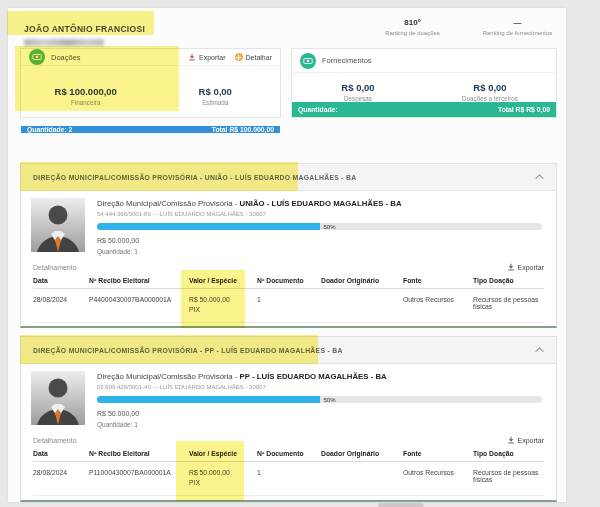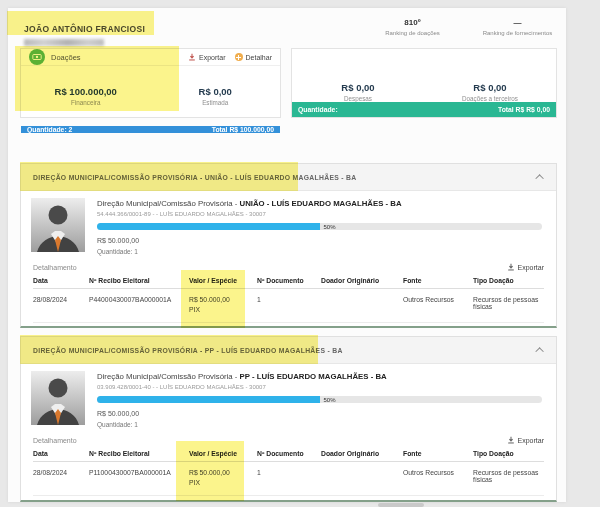--- a/index.html
+++ b/index.html
@@ -140,20 +140,29 @@
             <div class="metric-label">Estimada</div>
           </div>
         </div>
         <div class="card-footer blue">
           <span>Quantidade: 2</span>
           <span>Total R$ 100.000,00</span>
         </div>
       </div>
 
       <div class="card fornecimentos">
+        <div class="card-header">
+          <span class="icon-circle teal">
+            <svg width="10" height="10" viewBox="0 0 12 12">
+                <rect x="1" y="3" width="10" height="6" rx="1" fill="none" stroke="#fff" stroke-width="1.1"></rect>
+                <circle cx="6" cy="6" r="1.4" fill="#fff"></circle>
+              </svg>
+          </span>
+          <span class="card-title">Fornecimentos</span>
+        </div>
         <div class="metrics">
           <div class="metric">
             <div class="metric-value">R$ 0,00</div>
             <div class="metric-label">Despesas</div>
           </div>
           <div class="metric">
             <div class="metric-value">R$ 0,00</div>
             <div class="metric-label">Doações a terceiros</div>
           </div>
         </div>

